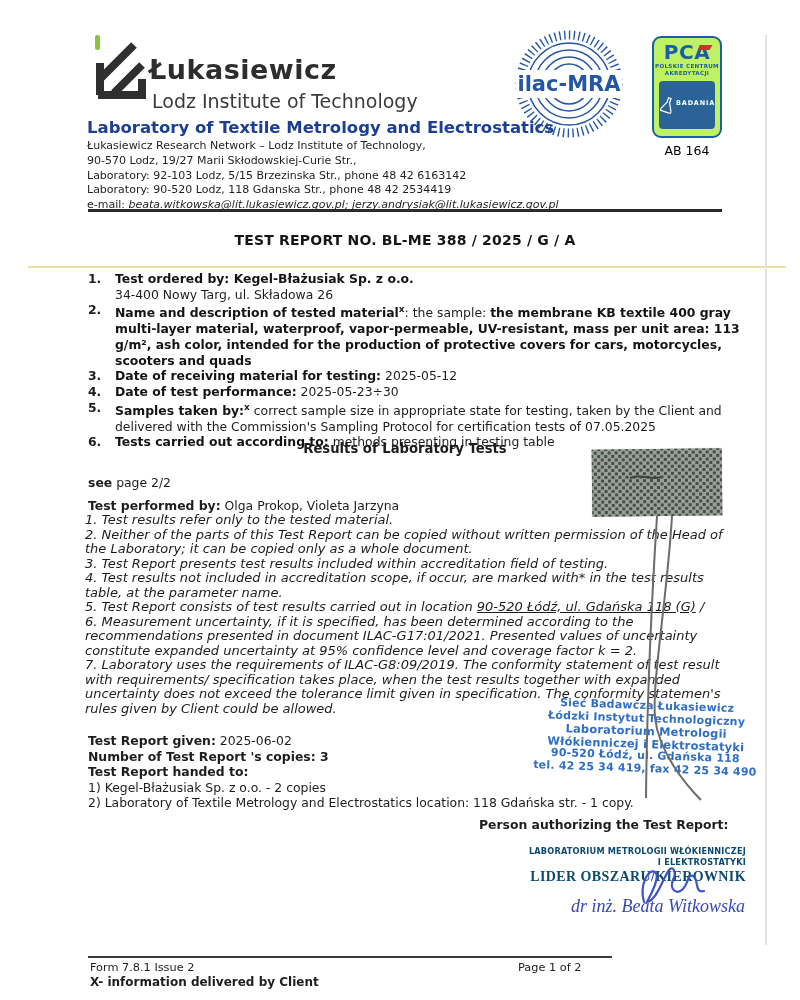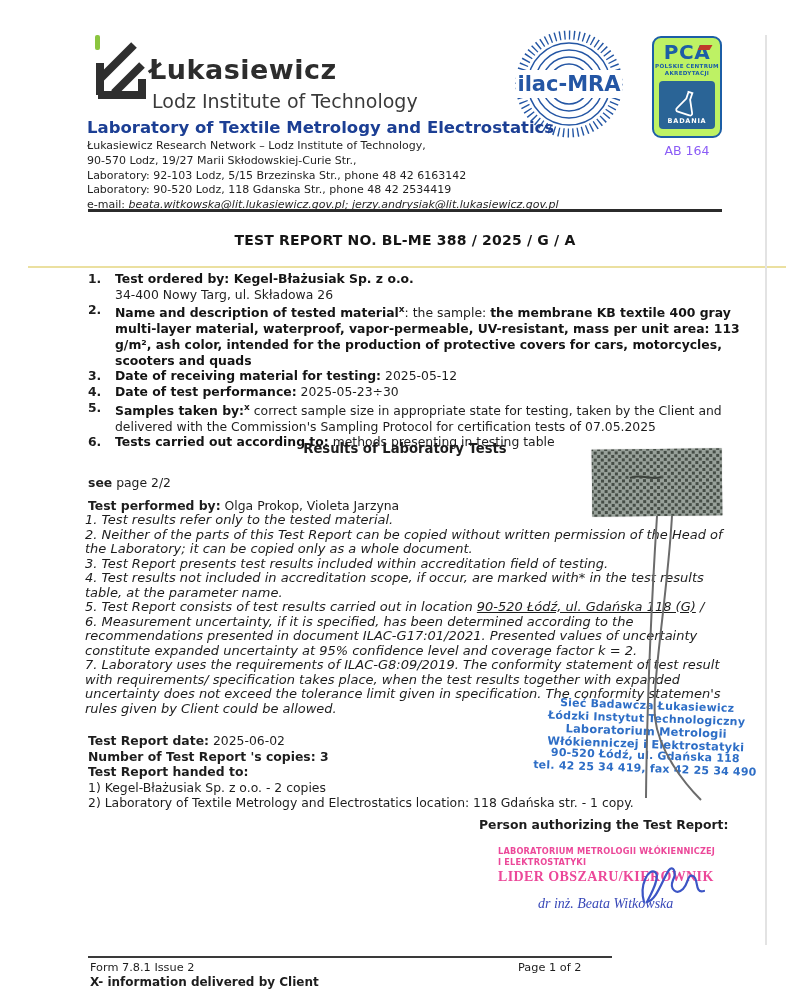--- a/index.html
+++ b/index.html
@@ -16,23 +16,23 @@
   .head-rule{left:88px;top:209px;width:634px;height:3px;background:#2b2b2b;}
 
   
   .ilac{left:514px;top:28px;}
   .pca{left:652px;top:36px;width:70px;height:102px;border:2px solid #1c5ea6;border-radius:9px;
        box-sizing:border-box;text-align:center;background:#bef264;}
   .pca-title{font-size:20px;font-weight:bold;color:#1c5ea6;line-height:22px;margin-top:3px;letter-spacing:.5px;position:relative;}
   .pca-red{position:absolute;top:4px;right:9px;width:12px;height:5px;background:#c0392b;transform:skewX(-30deg);}
   .pca-sub{font-size:5.6px;font-weight:bold;color:#1c5ea6;line-height:7px;letter-spacing:.3px;}
   .pca-box{margin:4px auto 0;width:56px;height:48px;background:#2a6496;border-radius:4px;
-           display:flex;flex-direction:column;align-items:center;justify-content:flex-end;}
+           display:flex;flex-direction:row;align-items:center;justify-content:flex-end;}
   .pca-badania{font-size:6.5px;font-weight:bold;color:#ffffff;letter-spacing:.8px;margin-bottom:4px;}
-  .ab164{left:652px;top:143px;width:70px;text-align:center;font-size:12.5px;color:#8b5cf6;}
+  .ab164{left:652px;top:143px;width:70px;text-align:center;font-size:12.5px;color:#000000;}
 
   
   .doc-title{left:85px;top:232px;width:640px;text-align:center;font-size:14px;font-weight:bold;
              color:#151515;letter-spacing:.2px;}
   .yellow-line{left:28px;top:266px;width:758px;height:2px;background:#e7da8f;opacity:.85;}
   .list{left:88px;top:271px;width:652px;font-size:12.4px;line-height:15.7px;color:#1d1d1d;}
   .li{display:flex;}
   .li .num{width:27px;flex:none;font-weight:bold;}
   .li b{font-weight:bold;color:#141414;}
   .li sup{font-size:9px;font-weight:bold;}
@@ -55,25 +55,25 @@
   .notes .u{text-decoration:underline;text-align:right;}
 
   .info{left:88px;top:733px;font-size:12.4px;line-height:15.5px;}
 
   .stamp1{left:518px;top:700px;width:256px;text-align:center;color:#2e6ec6;font-size:11px;
           font-weight:600;line-height:12.5px;letter-spacing:.2px;transform:rotate(2deg);z-index:2;}
   .stamp1 .hvy{font-weight:800;font-size:11.4px;}
 
   .person-auth{left:479px;top:817px;font-size:12.4px;font-weight:bold;}
 
-  .stamp2{left:498px;top:846px;width:248px;text-align:left;color:#ec4899;z-index:2;}
+  .stamp2{left:498px;top:846px;width:248px;text-align:right;color:#0c4a6e;z-index:2;}
   .stamp2 .s2a{font-size:8.2px;font-weight:bold;line-height:10.5px;letter-spacing:.2px;}
   .stamp2 .s2b{font-size:14px;font-family:"Liberation Serif", serif;font-weight:700;letter-spacing:.4px;margin-top:2px;}
   .sig-svg{left:636px;top:864px;z-index:3;}
-  .sig-name{left:538px;top:896px;font-size:14px;font-style:italic;font-family:"Liberation Serif", serif;color:#3848b8;z-index:2;}
+  .sig-name{left:571px;top:896px;font-size:18px;font-style:italic;font-family:"Liberation Serif", serif;color:#3848b8;z-index:2;}
 
   .foot-rule{left:88px;top:956px;width:524px;height:2px;background:#3a3a3a;}
   .foot-form{left:90px;top:961px;font-size:11.3px;}
   .foot-x{left:90px;top:975px;font-size:12px;font-weight:bold;}
   .foot-page{left:518px;top:961px;font-size:11.3px;}
   .scan-streak{left:765px;top:35px;width:2px;height:910px;background:#e3e3e3;}
 </style>
 </head>
 <body>
 
@@ -176,21 +176,21 @@
     <div>3.  Test Report presents test results included within accreditation  field of testing.</div>
     <div>4.  Test results not included in accreditation scope, if occur, are marked with* in the test results table, at the parameter name.</div>
     <div>
       <span>5.  Test Report consists of test results carried out in location </span><span class="u">90-520 Łódź, ul. Gdańska 118 (G)</span><span> /</span>
     </div>
     <div>6.  Measurement uncertainty, if it is specified, has been determined according to the recommendations presented in document ILAC-G17:01/2021. Presented values of uncertainty constitute expanded uncertainty at 95% confidence level  and coverage factor k = 2.</div>
     <div>7.  Laboratory uses the requirements of ILAC-G8:09/2019. The conformity statement of test result with requirements/ specification takes place, when the test results together with expanded uncertainty does not exceed the tolerance limit given in specification. The conformity statemen's rules given by Client could be allowed.</div>
   </div>
 
   <div class="abs info">
-    <div><span class="blab">Test Report date:</span><span> 2025-06-02</span></div>
+    <div><span class="blab">Test Report given:</span><span> 2025-06-02</span></div>
     <div class="blab">Number of Test Report 's copies: 3</div>
     <div class="blab">Test Report handed to:</div>
     <div>1) Kegel-Błażusiak Sp. z o.o. - 2 copies</div>
     <div>2) Laboratory of Textile Metrology and Electrostatics location: 118 Gdańska str. - 1 copy.</div>
   </div>
 
   <div class="abs stamp1">
     <div>Sieć Badawcza Łukasiewicz</div>
     <div>Łódzki Instytut Technologiczny</div>
     <div class="hvy">Laboratorium Metrologii</div>

